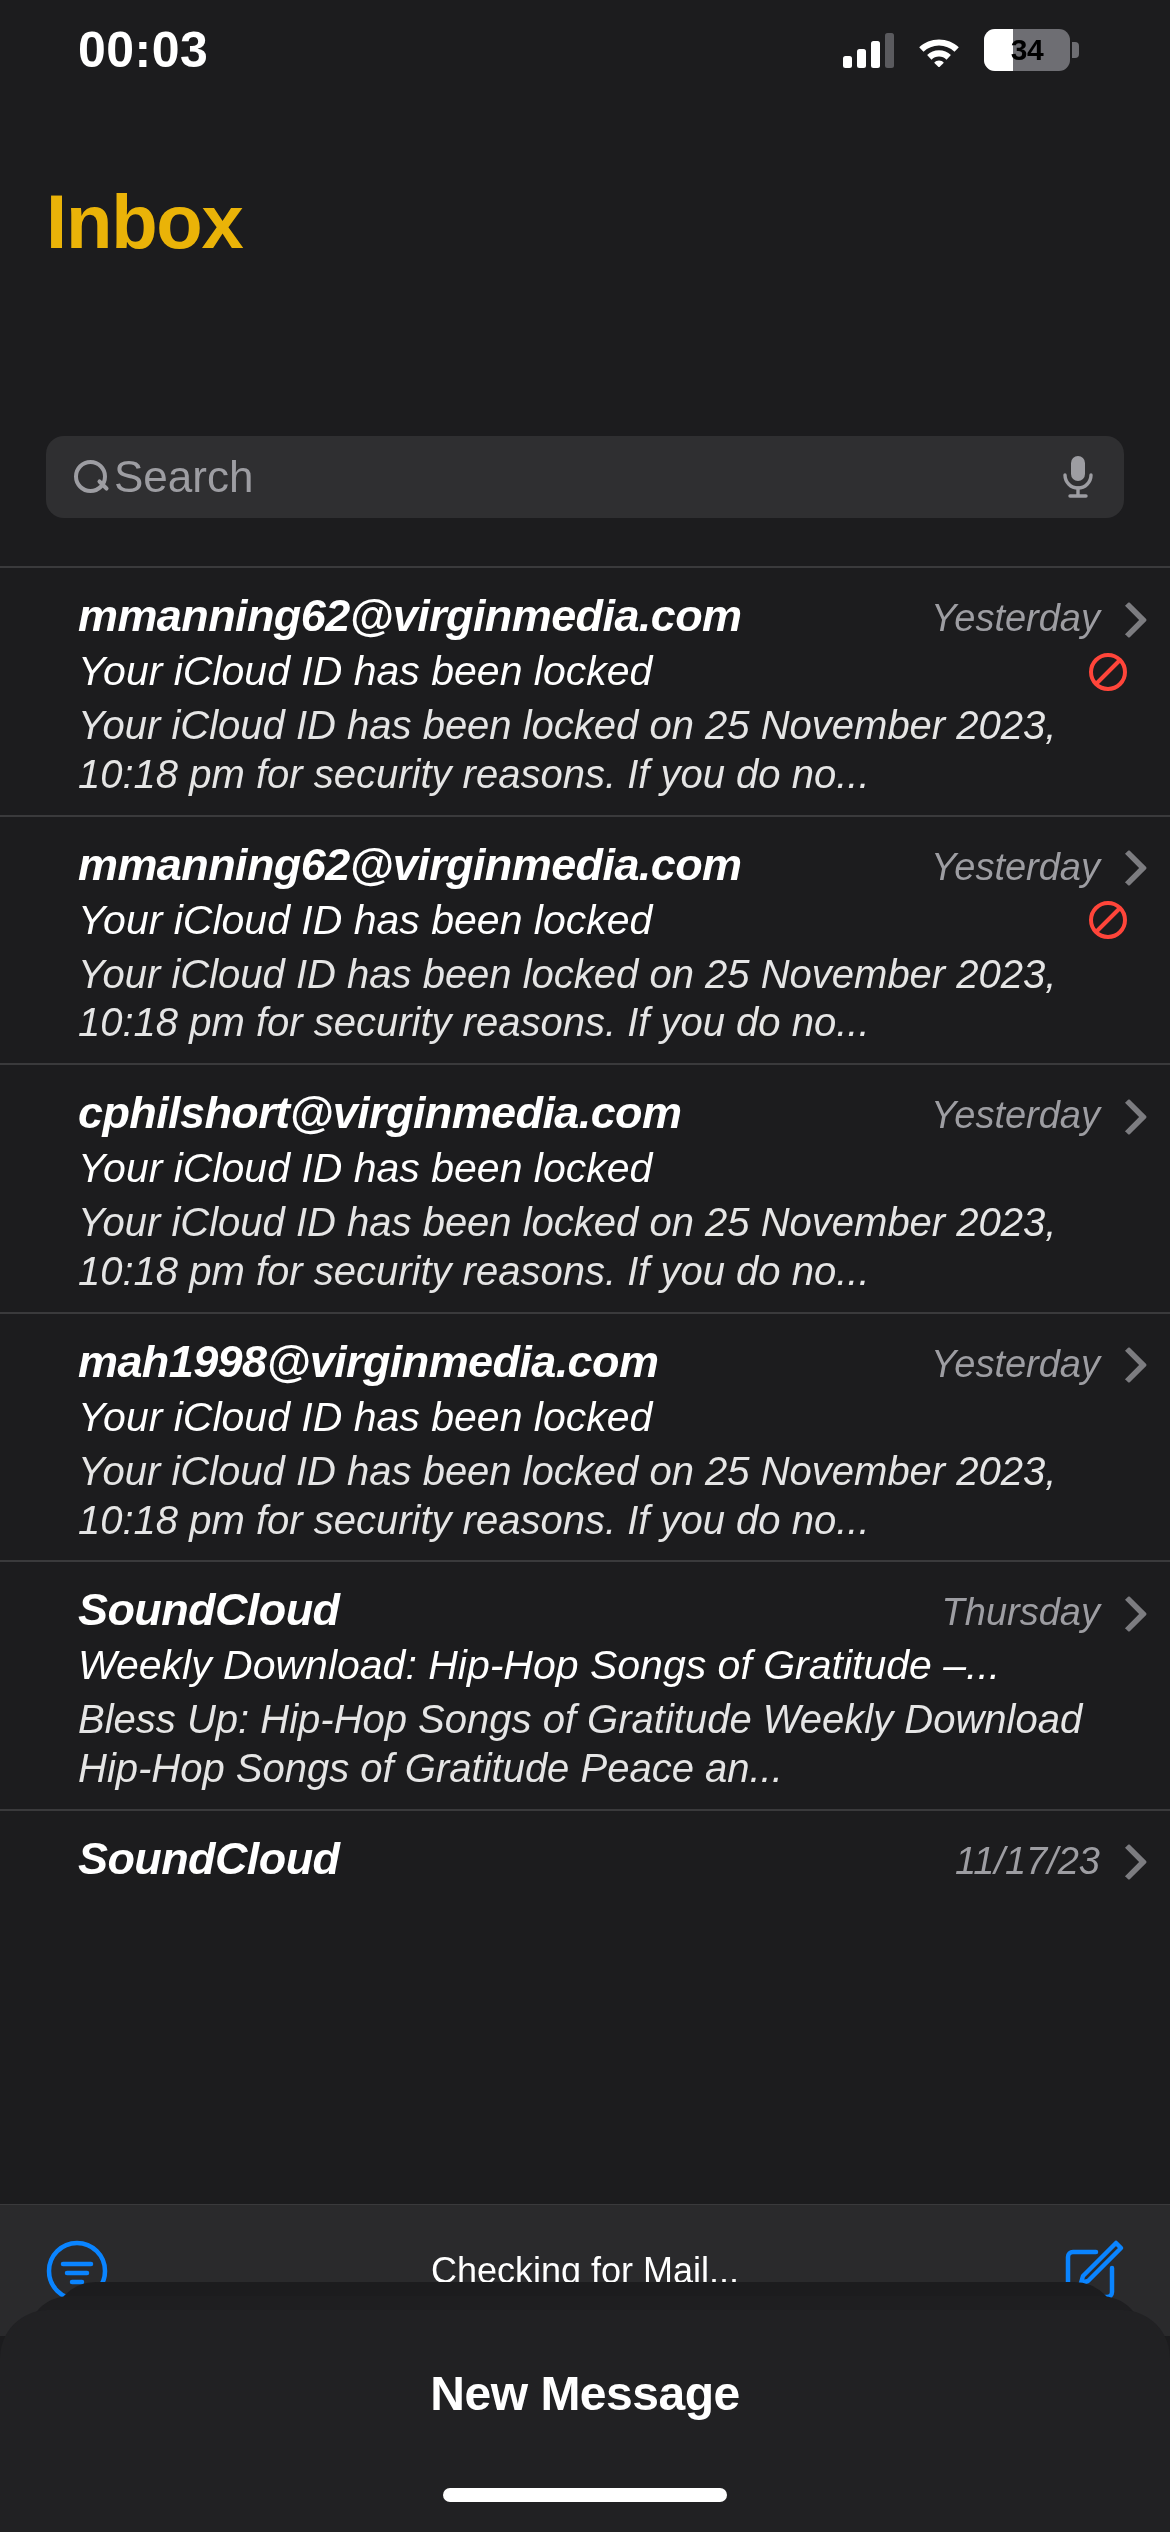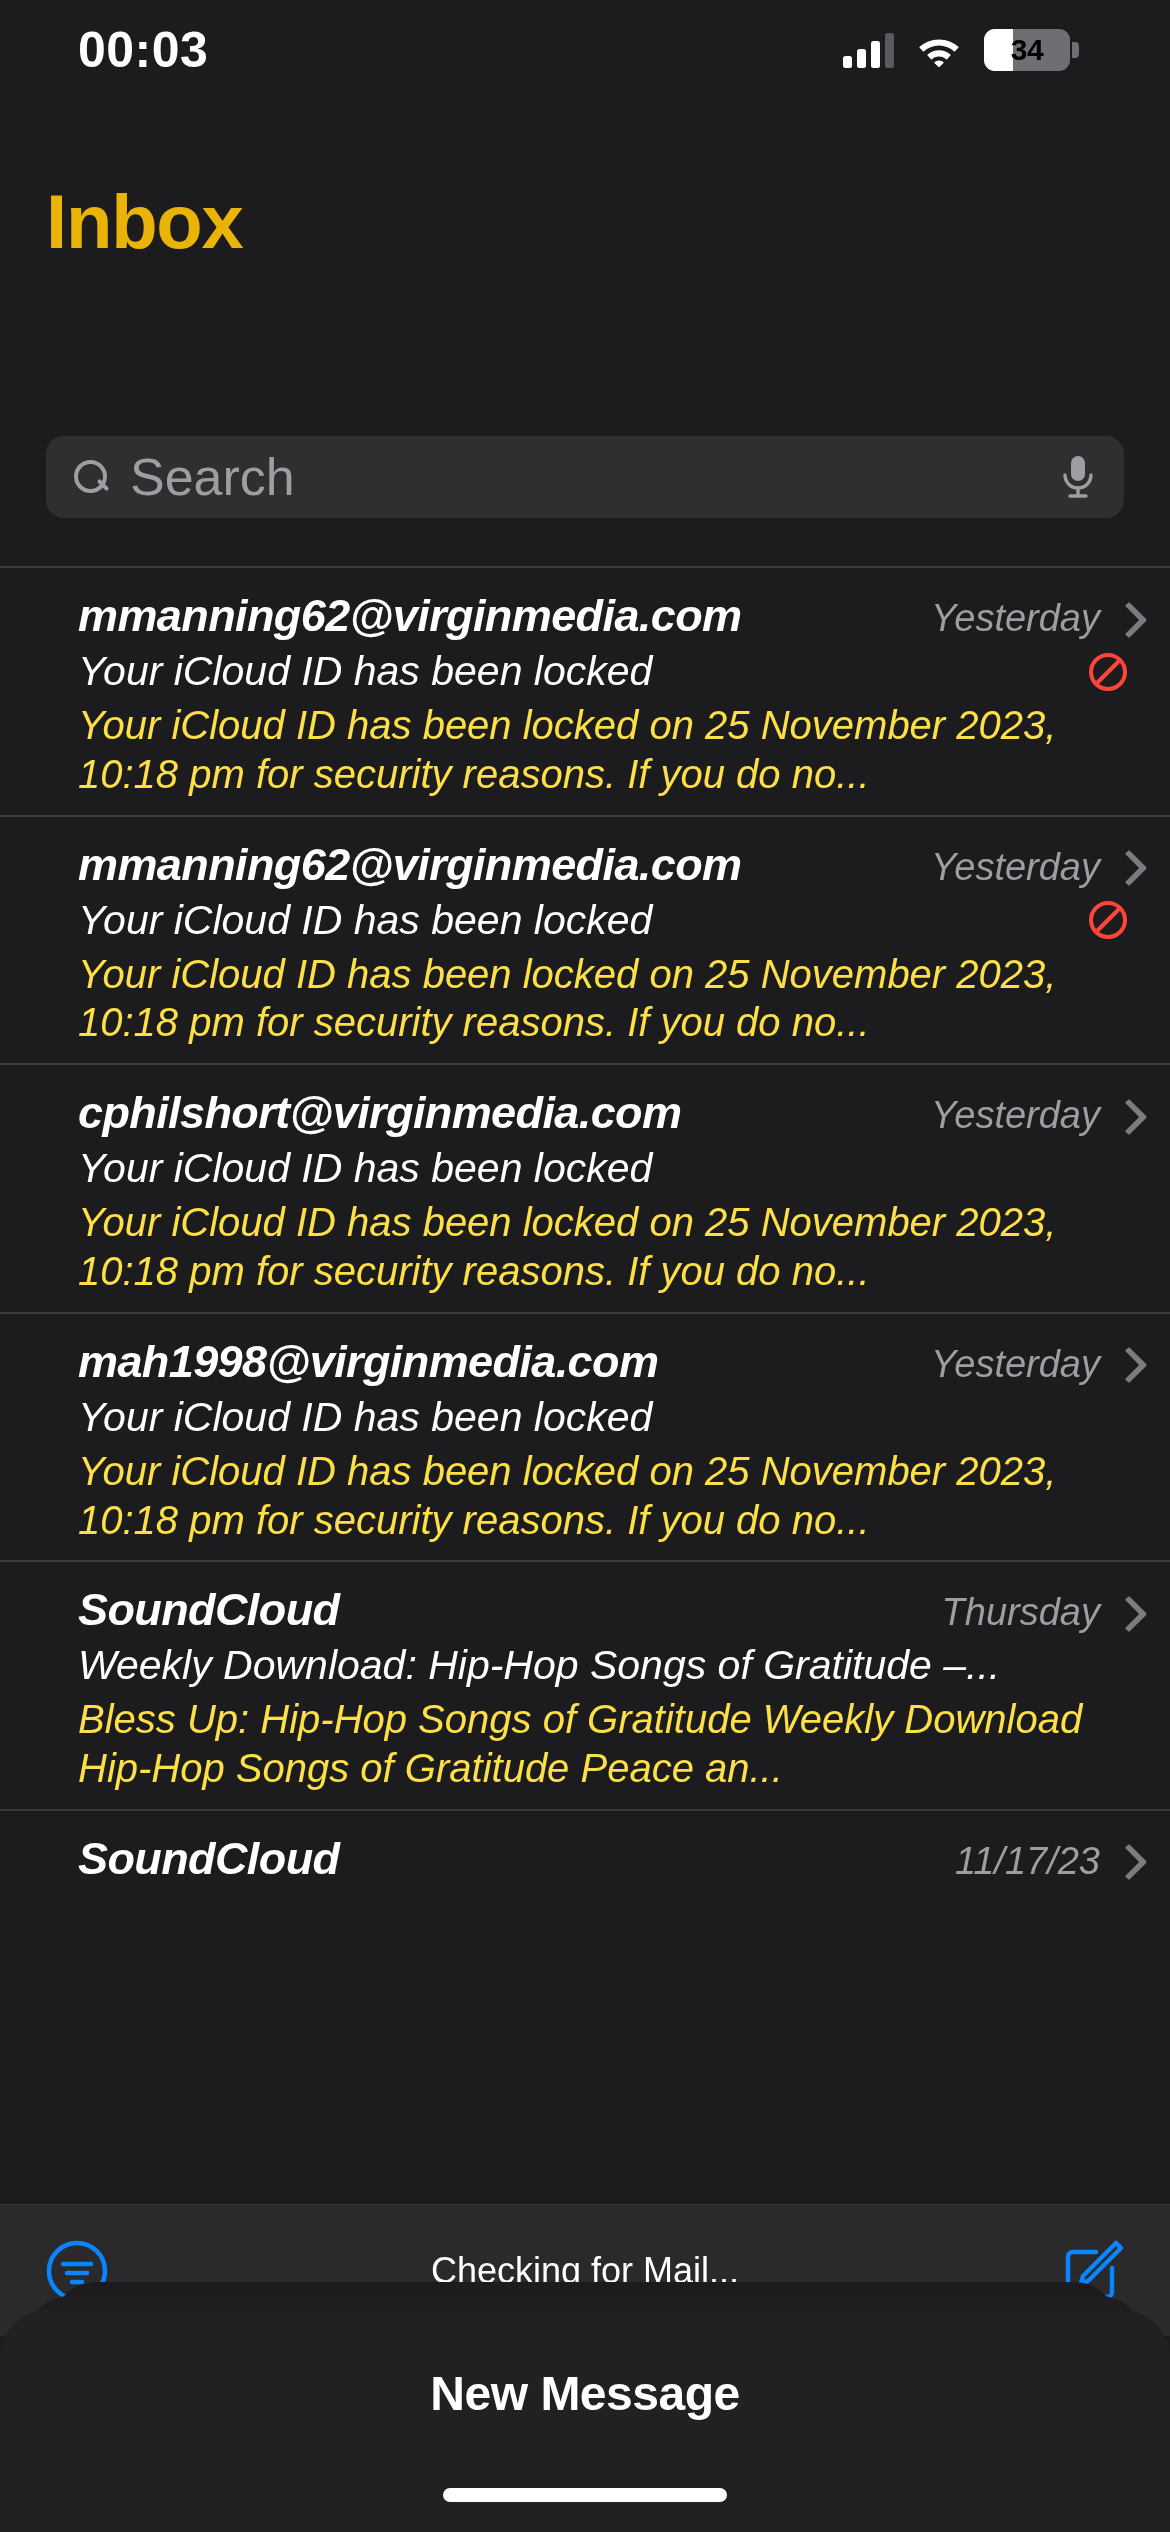--- a/index.html
+++ b/index.html
@@ -95,21 +95,21 @@
   .search-icon:before {
     content:""; position:absolute; left:2px; top:2px;
     width:25px; height:25px; border:4px solid #9d9da2; border-radius:50%;
   }
   .search-icon:after {
     content:""; position:absolute; left:24px; top:25px;
     width:14px; height:4px; background:#9d9da2; border-radius:3px;
     transform:rotate(45deg);
   }
   .search-placeholder {
-    color:#9d9da2; font-size:52px; margin-left:20px; flex:1;
+    color:#9d9da2; font-size:44px; margin-left:4px; flex:1;
   }
   .mic-icon { width:40px; height:48px; position:relative; flex:0 0 auto; }
 
   
   .mail-list {
     position:absolute; top:566px; left:0; right:0; bottom:0;
   }
   .mail-row {
     position:relative;
     padding:22px 34px 16px 78px;
@@ -136,21 +136,21 @@
     display:flex; align-items:center; margin-top:6px;
   }
   .subject {
     color:#fff; font-size:41px; flex:1;
     white-space:nowrap; overflow:hidden;
   }
   .blocked-icon {
     width:44px; height:44px; flex:0 0 auto; margin-right:6px;
   }
   .preview {
-    color:#fde047; font-size:40px; line-height:1.22; margin-top:6px;
+    color:#e5e5e5; font-size:40px; line-height:1.22; margin-top:6px;
     max-height:100px; overflow:hidden;
   }
   .mail-row.partial { padding-bottom:0; }
 
   
   .toolbar {
     position:absolute; left:0; right:0; bottom:196px; height:132px;
     background:#2a2a2c;
     display:flex; align-items:center; justify-content:space-between;
     padding:0 44px;

